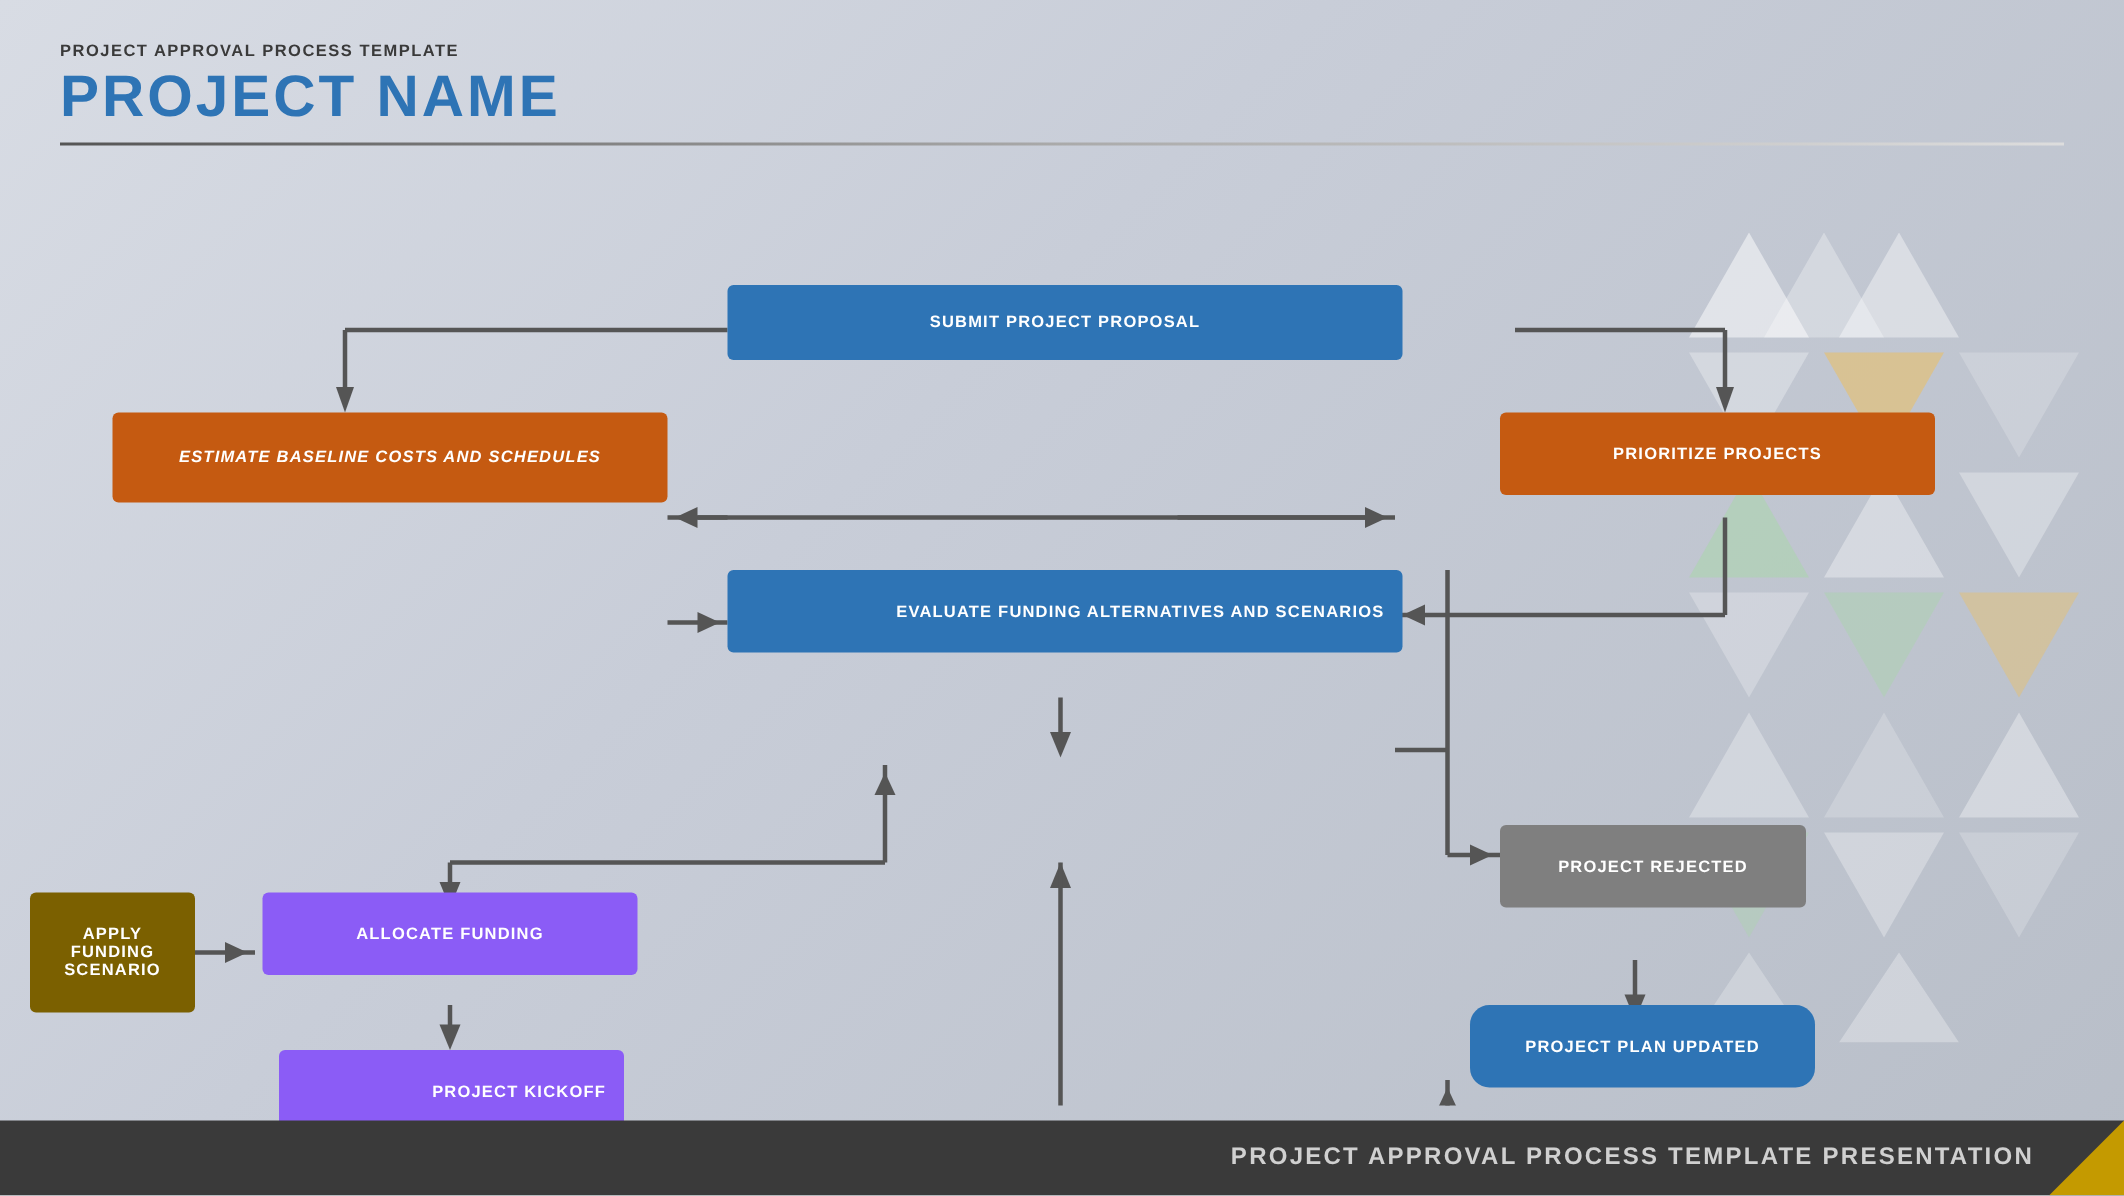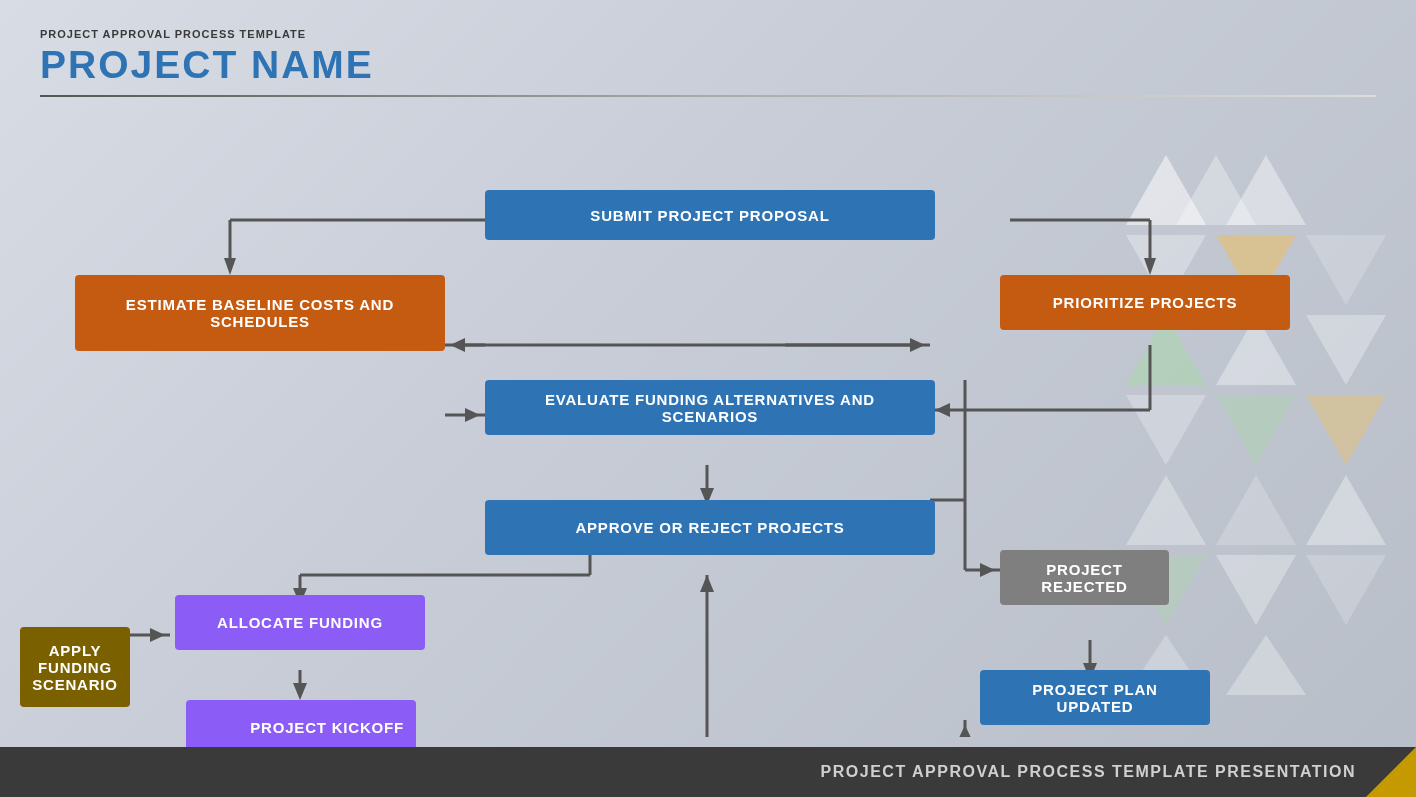--- a/index.html
+++ b/index.html
@@ -48,39 +48,38 @@
     }
 
     
     .box {
       position: absolute;
       display: flex;
       align-items: center;
       justify-content: center;
       text-align: center;
       font-weight: 700;
-      font-size: 15px;
+      font-size: 11px;
       letter-spacing: 0.8px;
       text-transform: uppercase;
       color: white;
       border-radius: 4px;
       padding: 4px 12px;
     }
     .box-blue {
       background: #2e74b5;
     }
     .box-orange {
       background: #c55a11;
     }
     .box-gold {
       background: #8b5cf6;
     }
     .box-dark-gold {
       background: #7b6000;
-      margin-top: 32px;
     }
     .box-gray {
       background: #7f7f7f;
     }
 
     
     .footer {
       position: absolute;
       bottom: 0;
       left: 0;
@@ -230,53 +229,50 @@
 
     <line x1="700" y1="590" x2="965" y2="590" stroke="#555" stroke-width="3"></line>
     <line x1="965" y1="540" x2="965" y2="590" stroke="#555" stroke-width="3"></line>
     <polygon points="965,545 958,560 972,560" fill="#555"></polygon>
   </svg>
 
   <div class="box box-blue" style="left:485px; top:10px; width:450px; height:50px;">
     <span>SUBMIT PROJECT PROPOSAL</span>
   </div>
 
-  <div class="box box-orange" style="left:75px; top:95px; width:370px; height:76px;">
+  <div class="box box-orange" style="left:75px; top:95px; width:370px; height:60px;font-style:italic;">
     <span>ESTIMATE BASELINE COSTS AND SCHEDULES</span>
   </div>
 
   <div class="box box-orange" style="left:1000px; top:95px; width:290px; height:55px;">
     <span>PRIORITIZE PROJECTS</span>
   </div>
 
   <div class="box box-blue" style="left:485px; top:200px; width:450px; height:55px;justify-content:flex-end;">
     <span>EVALUATE FUNDING ALTERNATIVES AND SCENARIOS</span>
   </div>
 
-  <div class="box box-blue" style="left:485px; top:320px; width:450px; height:55px;">
-    <span>APPROVE OR REJECT PROJECTS</span>
-  </div>
 
   <div class="box box-dark-gold" style="left:20px; top:415px; width:110px; height:80px;">
     <span>APPLY FUNDING SCENARIO</span>
   </div>
 
   <div class="box box-gold" style="left:175px; top:415px; width:250px; height:55px;">
     <span>ALLOCATE FUNDING</span>
   </div>
 
   <div class="box box-gold" style="left:186px; top:520px; width:230px; height:55px;justify-content:flex-end;">
     <span>PROJECT KICKOFF</span>
   </div>
 
-  <div class="box box-gray" style="left:1000px; top:370px; width:169px; height:55px;">
+  <div class="box box-gray" style="left:1000px; top:370px; width:204px; height:55px;">
     <span>PROJECT REJECTED</span>
   </div>
 
-  <div class="box box-blue" style="left:980px; top:490px; width:230px; height:55px;">
+  <div class="box box-blue" style="left:980px; top:490px; width:230px; height:55px;border-radius:13px;">
     <span>PROJECT PLAN UPDATED</span>
   </div>
 
 </div>
 
 <div class="footer">
   <span class="footer-text">PROJECT APPROVAL PROCESS TEMPLATE PRESENTATION</span>
   <div class="footer-accent"></div>
 </div>
 

